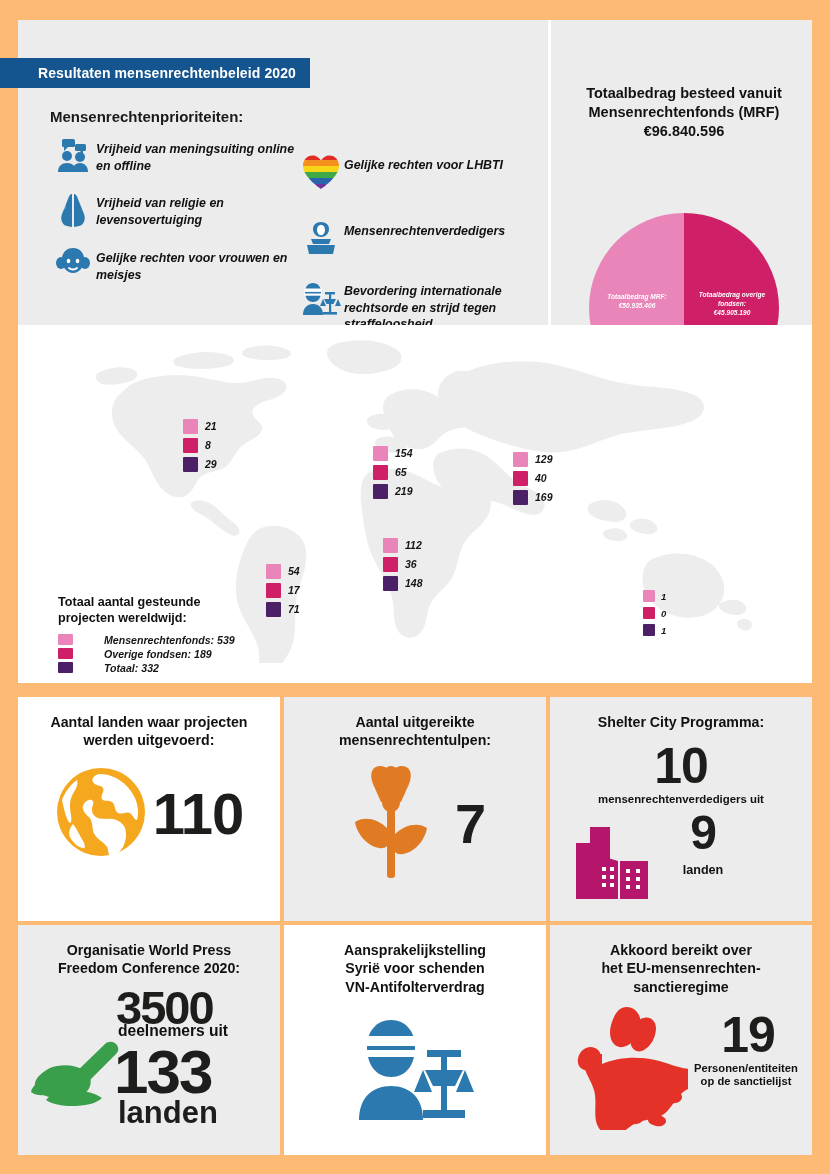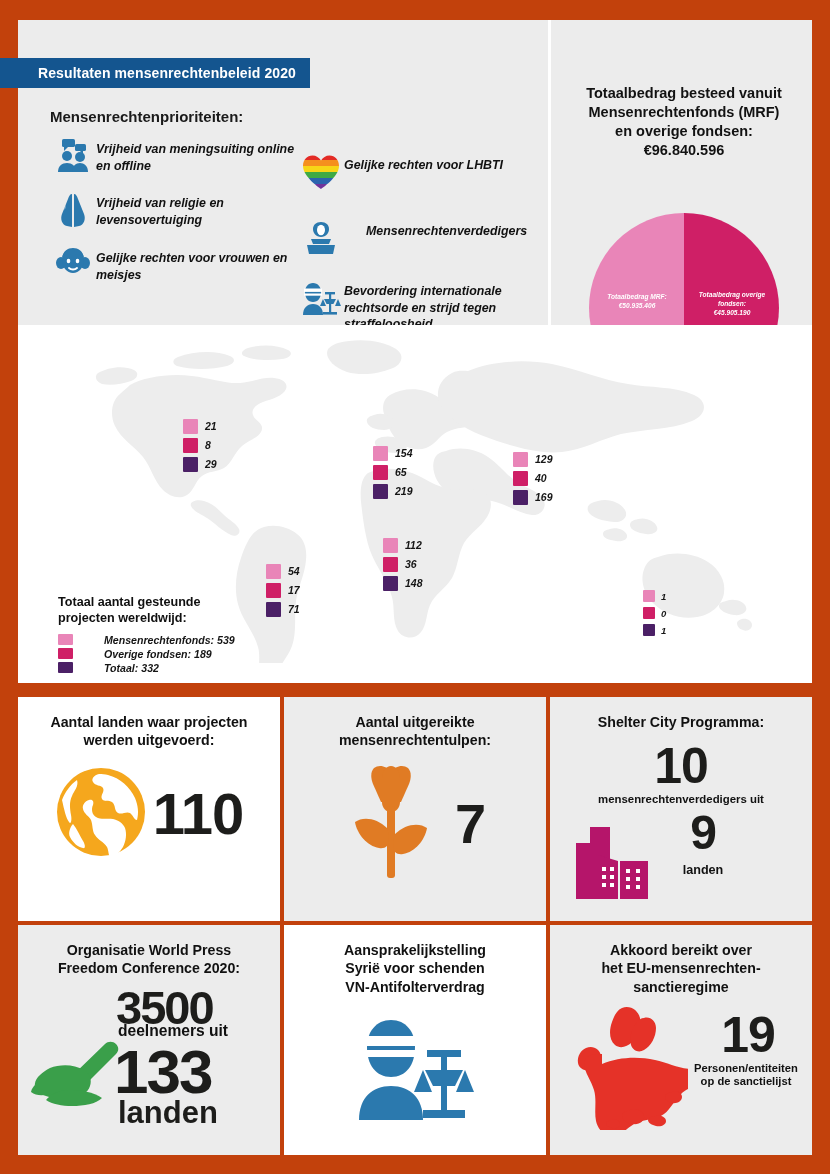--- a/index.html
+++ b/index.html
@@ -2,21 +2,21 @@
 <html><head>
 <meta charset="utf-8">
 <style>
   * { box-sizing: border-box; margin: 0; padding: 0; }
   html, body {
     width: 830px; height: 1174px;
     font-family: "Liberation Sans", sans-serif;
     background: #7ccba6;
     overflow: hidden;
   }
-  .page { position: relative; width: 830px; height: 1174px; background: #c2410c; }
+  .page { position: relative; width: 830px; height: 1174px; background: #fdba74; }
 
   
   .top-card {
     position: absolute; left: 18px; top: 20px;
     width: 794px; height: 663px;
     background: #ffffff;
   }
   .top-grey {
     position: absolute; left: 0; top: 0;
     width: 794px; height: 305px;
@@ -44,21 +44,21 @@
   .prio-col.left  { left: 32px;  top: 118px; width: 260px; }
   .prio-col.right { left: 280px; top: 122px; width: 250px; }
   .prio-item { display: flex; align-items: flex-start; margin-bottom: 16px; }
   .prio-item .ic { width: 46px; flex: 0 0 46px; display: flex; justify-content: center; }
   .prio-item .tx {
     font-size: 12.4px; font-weight: bold; font-style: italic;
     color: #111; line-height: 1.35; padding-top: 3px;
   }
   .prio-col.left .prio-item { margin-bottom: 18px; }
   .prio-col.right .prio-item:nth-child(1) { margin-bottom: 30px; margin-top: 12px; }
-  .prio-col.right .prio-item:nth-child(2) { margin-bottom: 24px; gap: 22px; }
+  .prio-col.right .prio-item:nth-child(2) { margin-bottom: 24px; }
 
   
   .funds-title {
     position: absolute; left: 540px; top: 64px; width: 252px;
     text-align: center; font-size: 14.5px; font-weight: bold;
     color: #121212; line-height: 1.32;
   }
   .pie-wrap { position: absolute; left: 571px; top: 193px; width: 190px; height: 190px; }
   .pie { width: 190px; height: 190px; border-radius: 50%; overflow: hidden; position: relative; }
   .pie .half { position: absolute; top: 0; width: 50%; height: 100%; }
@@ -279,21 +279,20 @@
             </g>
           </svg>
         </span>
         <span class="tx">Bevordering internationale rechtsorde en strijd tegen straffeloosheid</span>
       </div>
     </div>
 
     <div class="funds-title">
       <div>Totaalbedrag besteed vanuit</div>
       <div>Mensenrechtenfonds (MRF)</div>
-      <div>en overige fondsen:</div>
       <div>€96.840.596</div>
     </div>
 
     <div class="pie-wrap">
       <div class="pie">
         <div class="half l"></div>
         <div class="half r"></div>
       </div>
       <div class="pie-lbl l">
         <div>Totaalbedrag MRF:</div>

